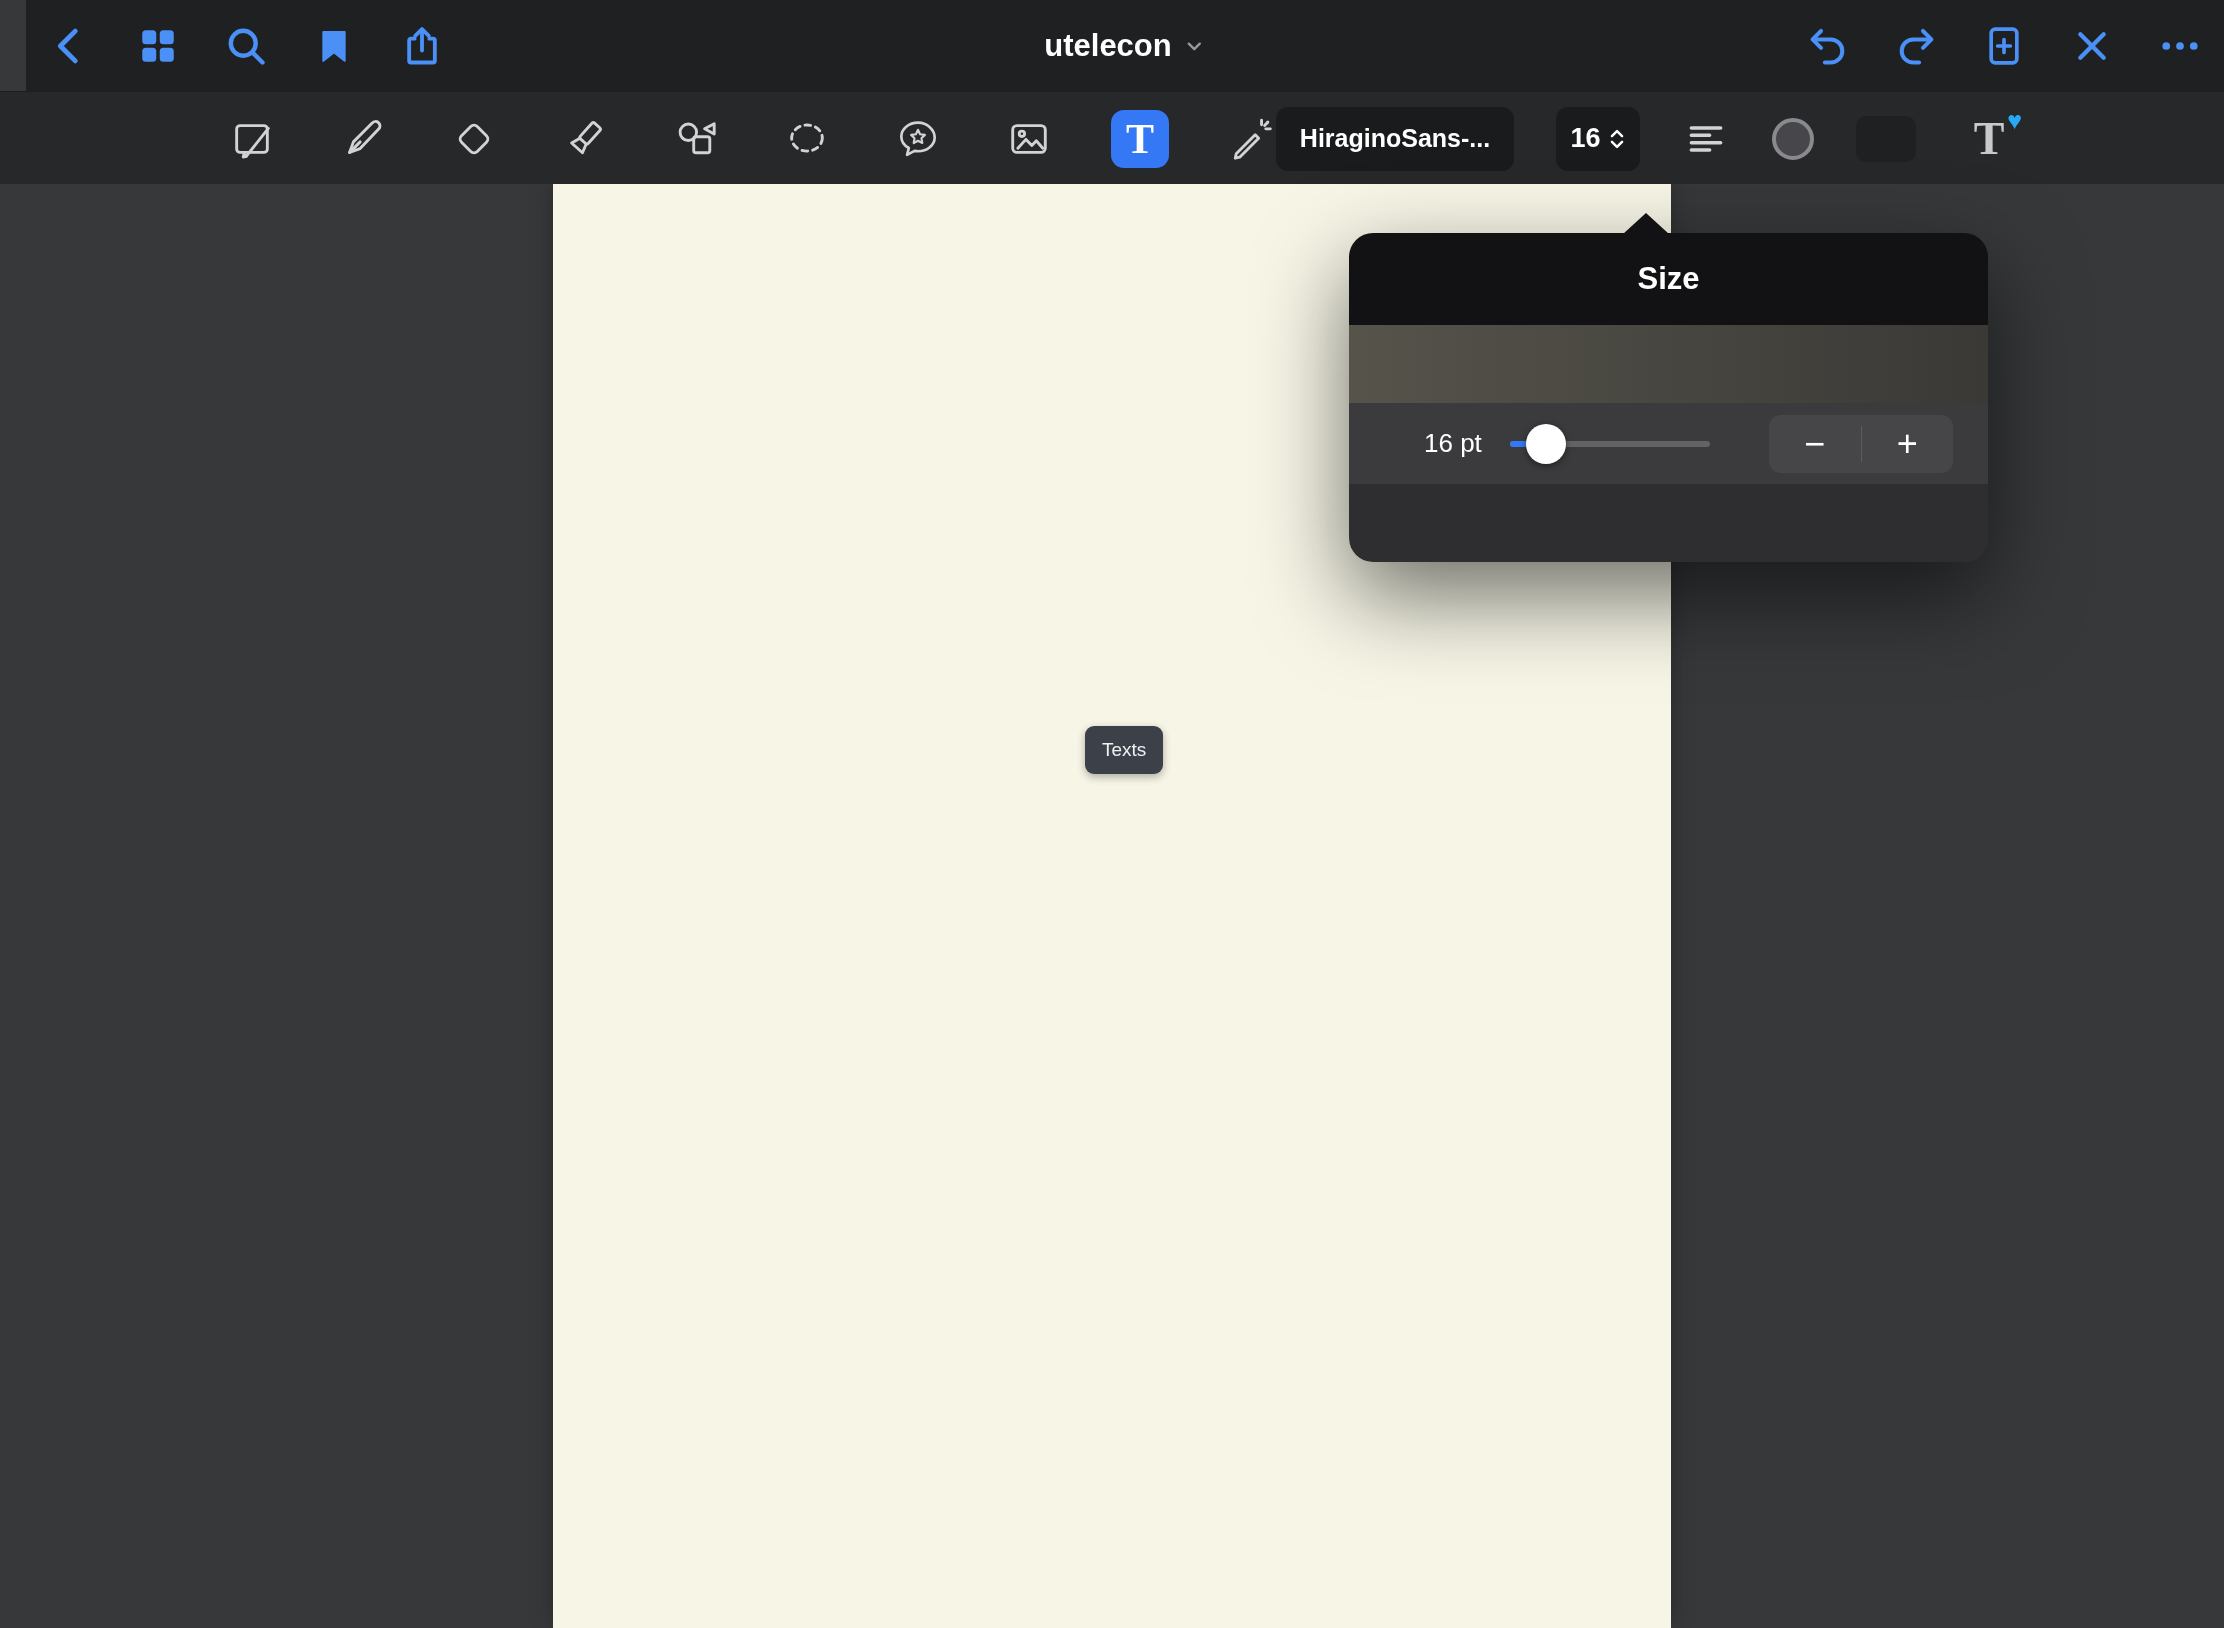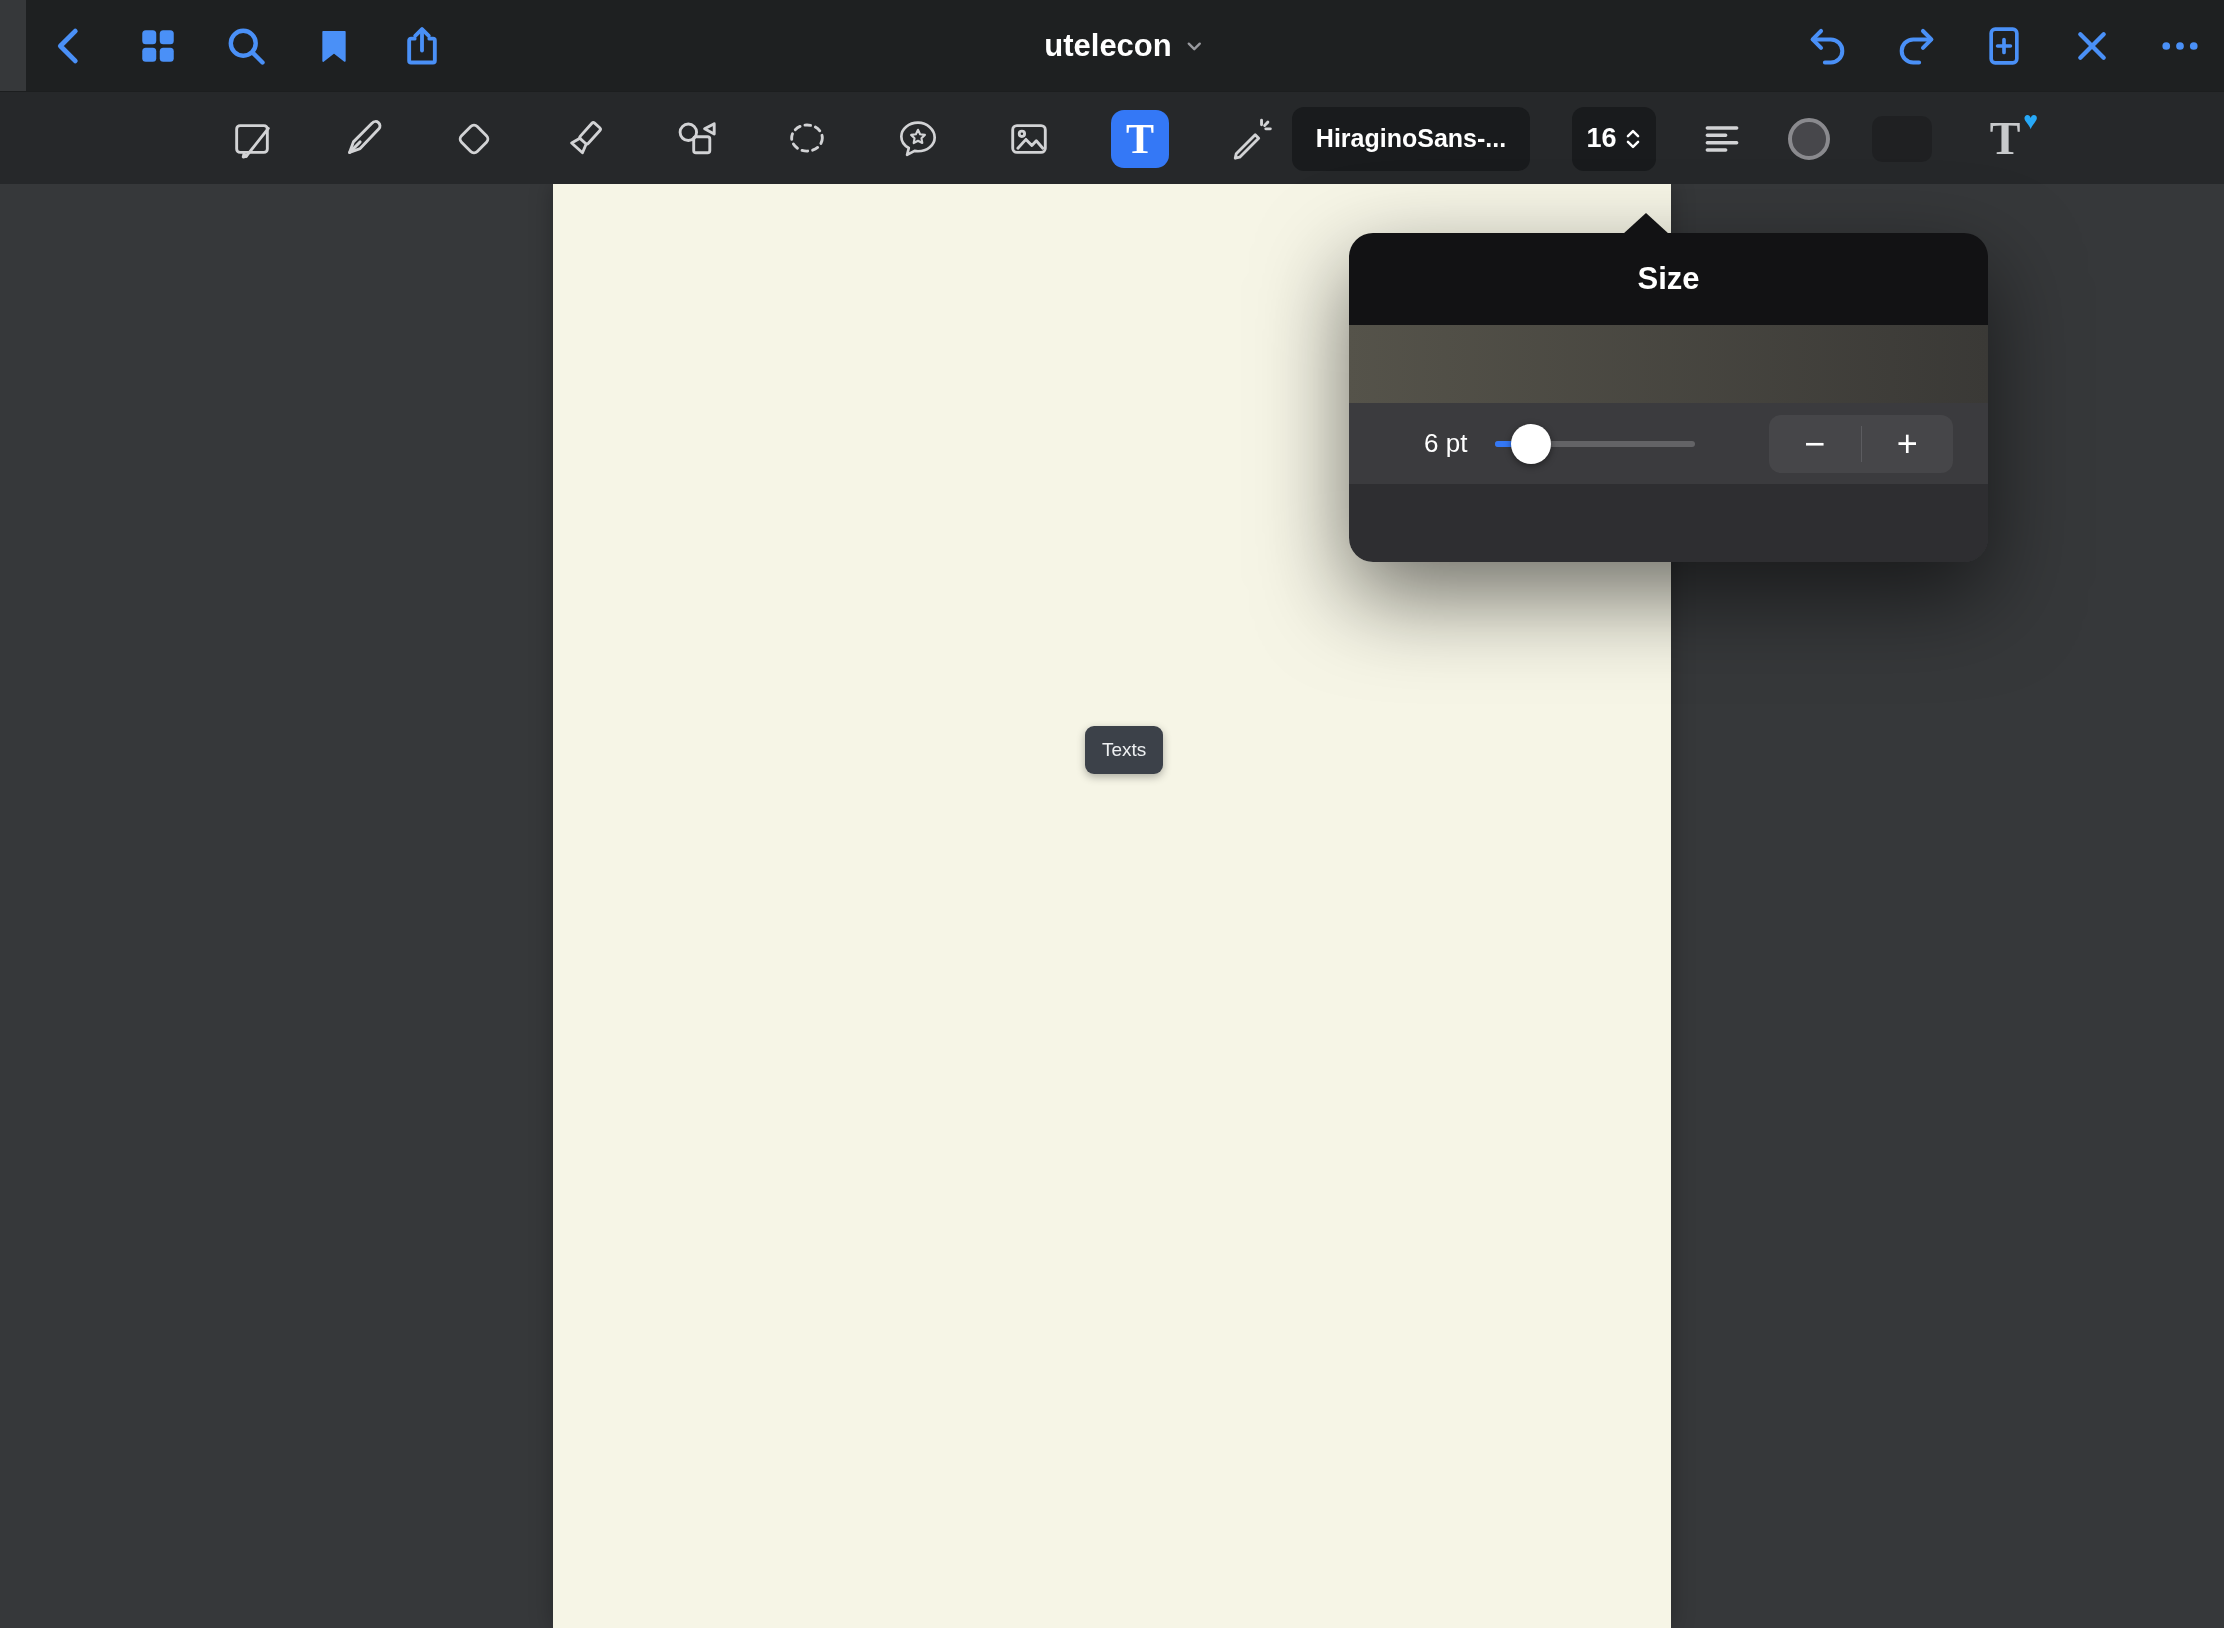--- a/index.html
+++ b/index.html
@@ -24,21 +24,21 @@
   
   .toolbar{position:absolute;top:91px;left:0;right:0;height:93px;background:#26282a;z-index:5;border-top:1px solid rgba(0,0,0,.25);box-sizing:border-box;}
   .tools{position:absolute;left:221px;top:0;height:93px;display:flex;align-items:center;gap:49px;}
   .tool{width:62px;height:62px;display:flex;align-items:center;justify-content:center;color:#d2d3d5;}
   .tool svg{width:46px;height:46px;}
   .text-tile{
     width:58px;height:58px;border-radius:13px;background:#3478f6;color:#fff;
     display:flex;align-items:center;justify-content:center;
     font-family:"Liberation Serif",serif;font-size:42px;font-weight:700;
   }
-  .format-group{position:absolute;right:188px;top:0;height:93px;display:flex;align-items:center;gap:42px;}
+  .format-group{position:absolute;right:204px;top:0;height:93px;display:flex;align-items:center;gap:42px;}
   .pill{background:#191b1d;border-radius:12px;height:64px;display:flex;align-items:center;justify-content:center;color:#fff;}
   .font-pill{min-width:238px;padding:0 22px;box-sizing:border-box;font-size:25px;font-weight:600;}
   .size-pill{width:84px;gap:7px;font-size:27px;font-weight:600;}
   .align-btn{width:48px;height:48px;display:flex;align-items:center;justify-content:center;color:#d2d3d5;}
   .color-swatch{width:42px;height:42px;border-radius:50%;background:#47474b;border:4px solid #8a8a8e;box-sizing:border-box;}
   .bg-swatch{width:60px;height:46px;border-radius:10px;background:rgba(0,0,0,0.18);}
   .style-btn{position:relative;width:62px;height:62px;display:flex;align-items:center;justify-content:center;}
   .style-t{font-family:"Liberation Serif",serif;font-size:46px;font-weight:700;color:#c7c9cb;line-height:1;}
   .style-heart{position:absolute;top:0px;right:-2px;font-size:25px;color:#27a9f8;line-height:1;}
 
@@ -268,21 +268,21 @@
   </div>
 </div>
 
 <div class="popover">
   <div class="popover-arrow"></div>
   <div class="popover-header">
     <span>Size</span>
   </div>
   <div class="popover-band"></div>
   <div class="popover-slider-row">
-    <span class="size-value-label">6 pt</span>
+    <span class="size-value-label">16 pt</span>
     <div class="slider">
       <div class="slider-track"></div>
       <div class="slider-fill" style="width: 18%;"></div>
       <div class="slider-thumb" style="left: 18%;"></div>
     </div>
     <div class="stepper">
       <div class="stepper-half">
         <span>−</span>
       </div>
       <div class="stepper-divider"></div>

